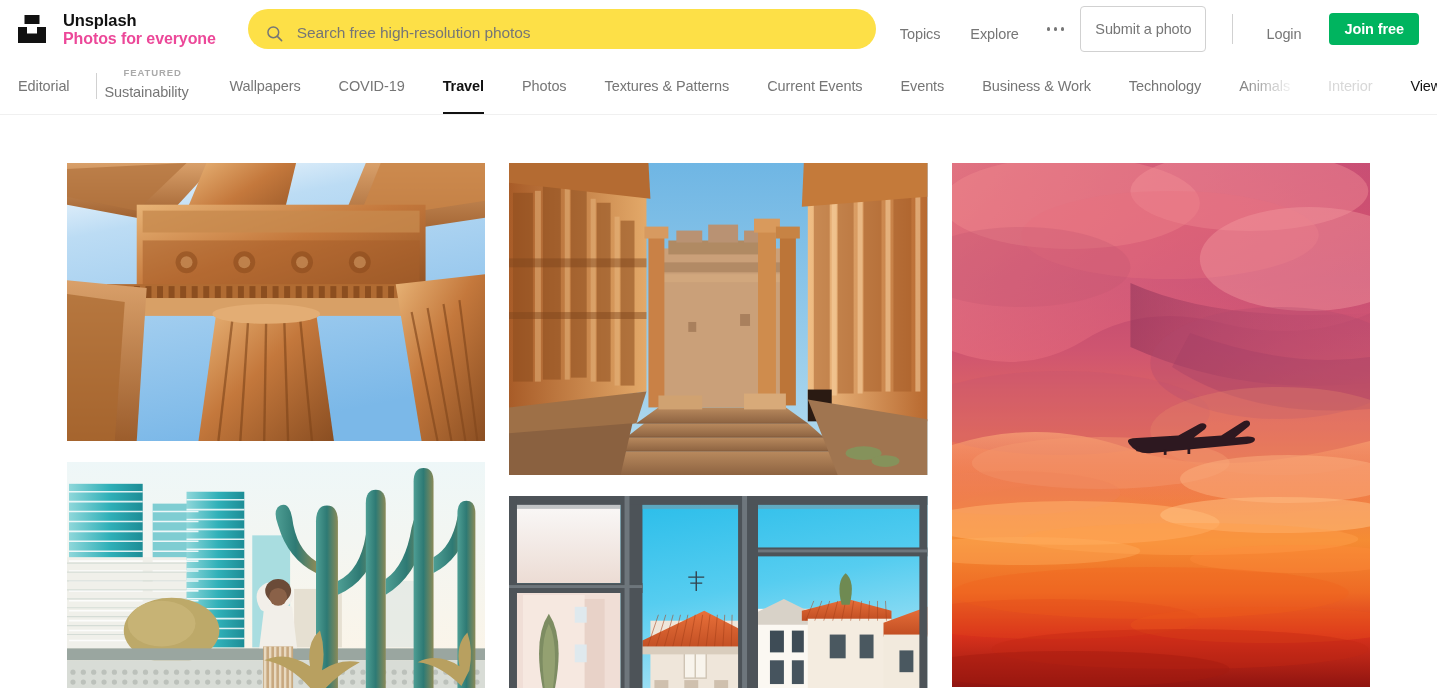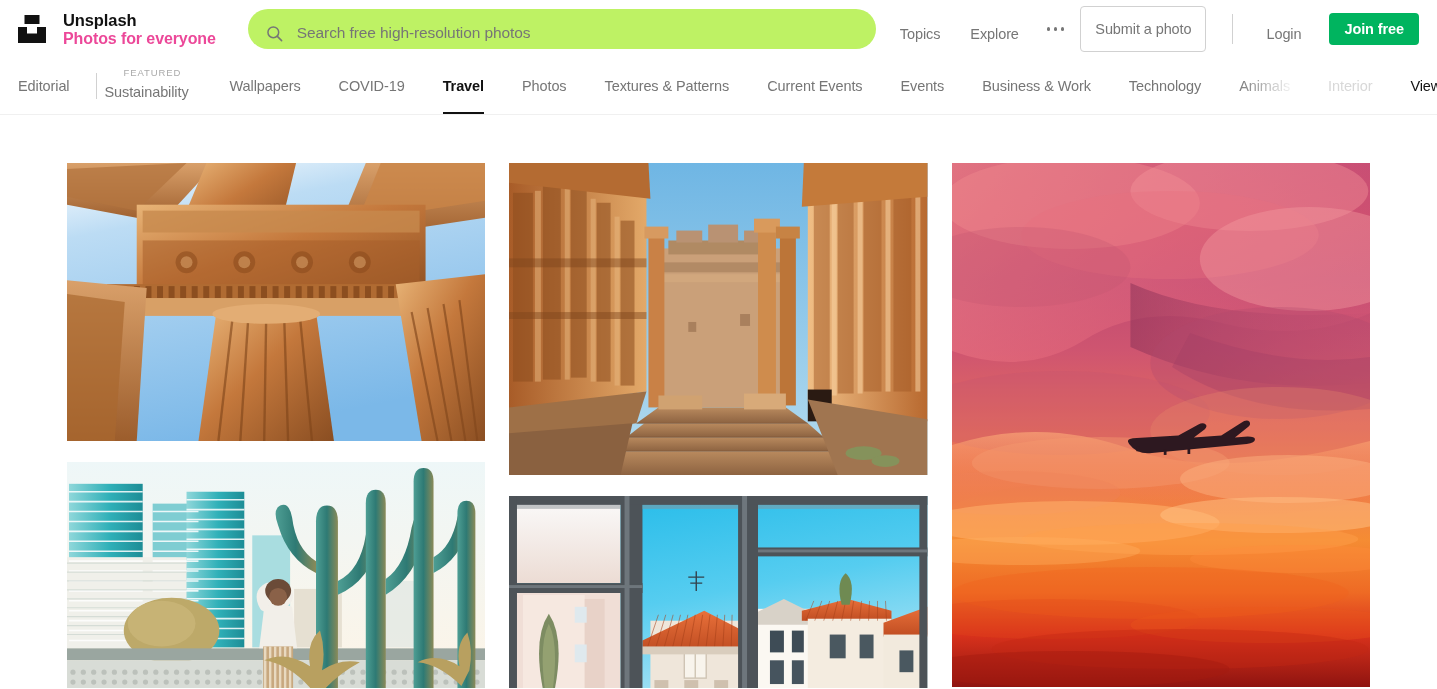--- a/index.html
+++ b/index.html
@@ -53,21 +53,21 @@
     font-weight: 700;
     color: #ec4899;
     display: block;
     letter-spacing: -0.1px;
   }
 
   .search-wrap {
     margin-left: 32px;
     flex: 0 0 628px;
     height: 40px;
-    background: #bef264;
+    background: #fde047;
     border-radius: 24px;
     display: flex;
     align-items: center;
     padding: 8px 16px 0 17px;
     cursor: text;
   }
   .search-icon { flex: 0 0 auto; display: flex; align-items: center; margin-right: 13px; }
   .search-input {
     border: 0;
     outline: 0;
@@ -192,21 +192,21 @@
     height: 26px;
     background: #d1d1d1;
     margin: 0 8px 0 4px;
   }
 
   .featured-tag {
     position: absolute;
     top: 9px;
     left: 19px;
     font-size: 9.5px;
-    font-weight: 400;
+    font-weight: 700;
     letter-spacing: 0.9px;
     color: #aaaaaa;
     text-transform: uppercase;
   }
   .nav-item.has-tag { padding-top: 12px; }
 
   .nav-fade {
     position: absolute;
     top: 0;
     right: 118px;

